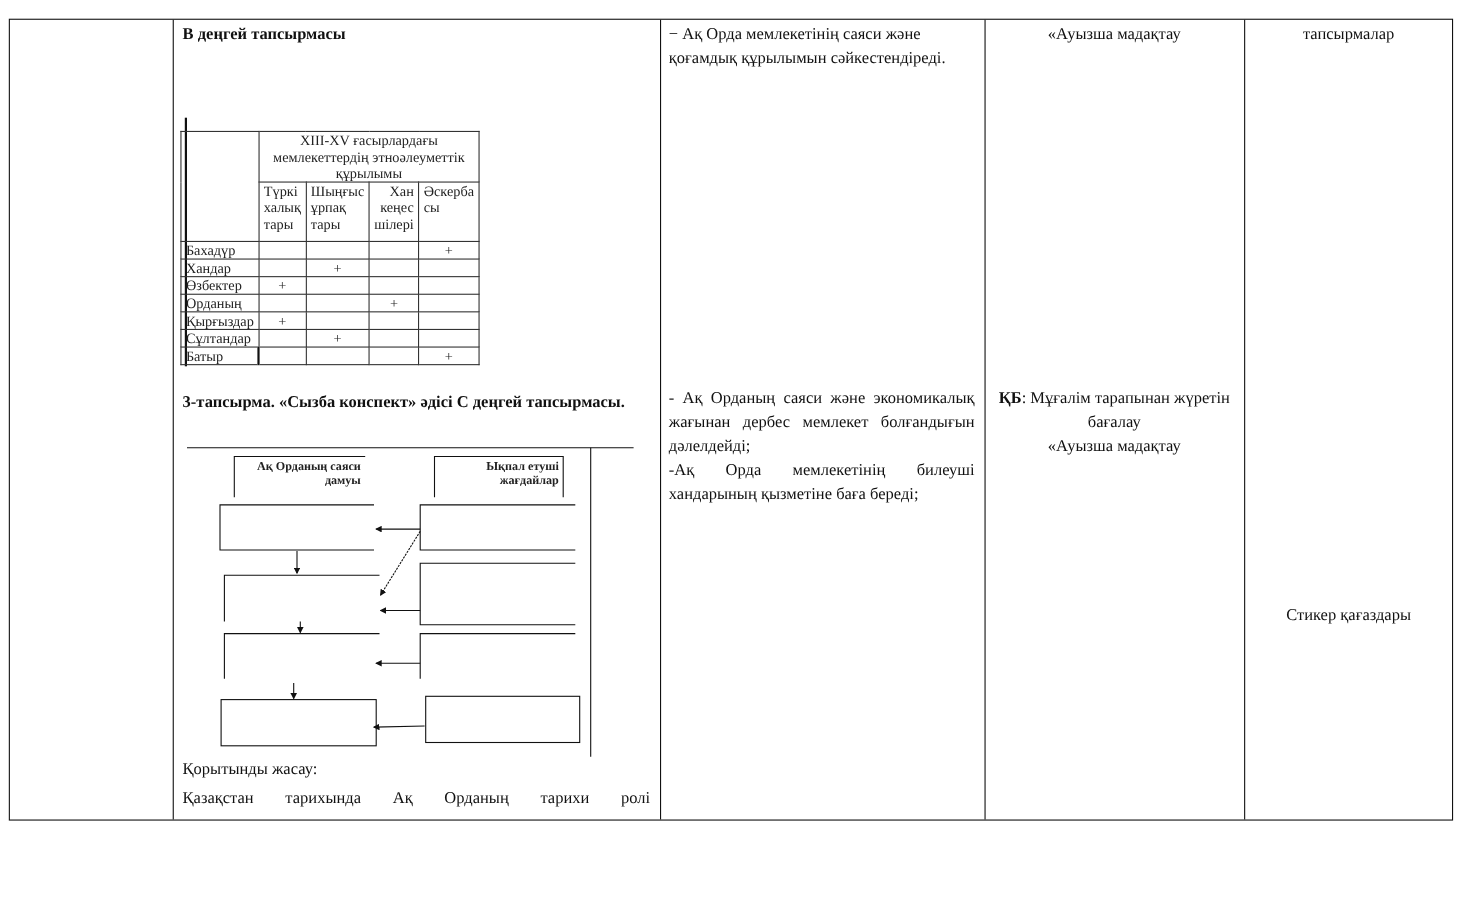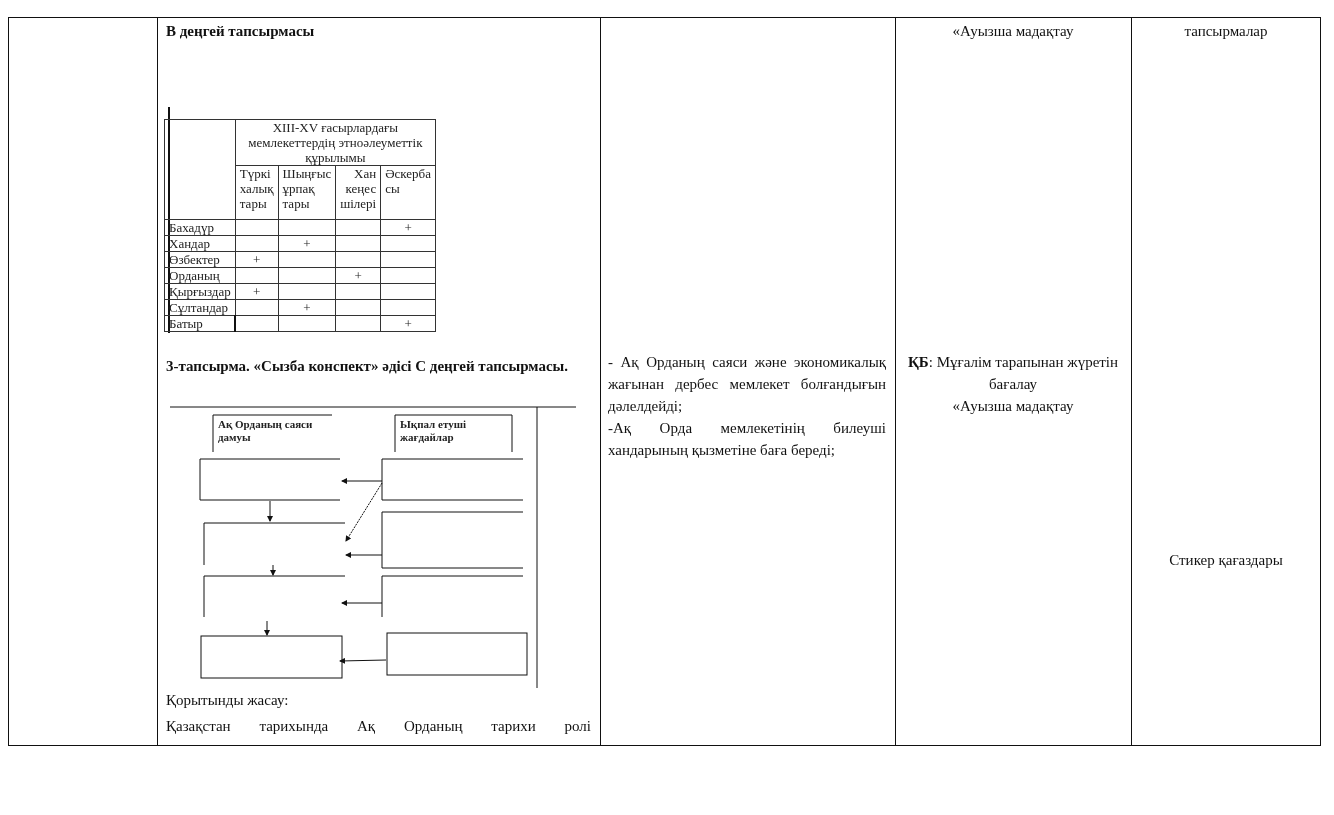--- a/index.html
+++ b/index.html
@@ -18,21 +18,21 @@
   .ethno-bar { position:absolute; left:8px; top:0px; width:2px; height:226px; background:#111; }
   table.ethno { position:absolute; left:4px; top:12px; border-collapse:collapse;
                 font-size:13px; line-height:15px; color:#222; }
   table.ethno td { border:1px solid #333; padding:0 4px; vertical-align:top; }
   table.ethno td.rowlabel { width:78px; white-space:nowrap; }
   table.ethno td.mark { text-align:center; }
 
   
   .diagram { position:absolute; left:160px; top:395px; width:430px; height:295px; }
   .diagram svg { position:absolute; left:0; top:0; }
-  .dlabel { position:absolute; font-size:11px; line-height:13px; font-weight:bold; text-align:left; color:#222; }
+  .dlabel { position:absolute; font-size:11px; line-height:13px; font-weight:bold; text-align:right; color:#222; }
 </style>
 </head>
 <body>
 
 <div class="page-table">
   <div class="col" style="left:148px;"></div>
   <div class="col" style="left:591px;"></div>
   <div class="col" style="left:886px;"></div>
   <div class="col" style="left:1122px;"></div>
 </div>
@@ -144,20 +144,21 @@
     </g>
   </svg>
   <div class="dlabel" style="left:58px; top:23px; width:110px;">Ақ Орданың саяси дамуы</div>
   <div class="dlabel" style="left:240px; top:23px; width:108px;">Ықпал етуші жағдайлар</div>
 </div>
 
 <div class="txt" style="left:166px; top:689px;">Қорытынды жасау:</div>
 <div class="txt" style="left:166px; top:715px; width:425px; text-align:justify; text-align-last:justify;">Қазақстан тарихында Ақ Орданың тарихи ролі</div>
 
 <div class="txt" style="left:608px; top:20px; width:280px;">
+  <div>− Ақ Орда мемлекетінің саяси және қоғамдық құрылымын сәйкестендіреді.</div>
 </div>
 <div class="txt just" style="left:608px; top:351px; width:278px;">
   <div>- Ақ Орданың саяси және экономикалық жағынан дербес мемлекет болғандығын дәлелдейді;</div>
   <div>-Ақ Орда мемлекетінің билеуші хандарының қызметіне баға береді;</div>
 </div>
 
 <div class="txt center" style="left:896px; top:20px; width:234px;">«Ауызша мадақтау</div>
 <div class="txt center" style="left:896px; top:351px; width:234px;">
   <span class="bold">ҚБ</span><span>: Мұғалім тарапынан жүретін бағалау</span><br>
   <span>«Ауызша мадақтау</span>

